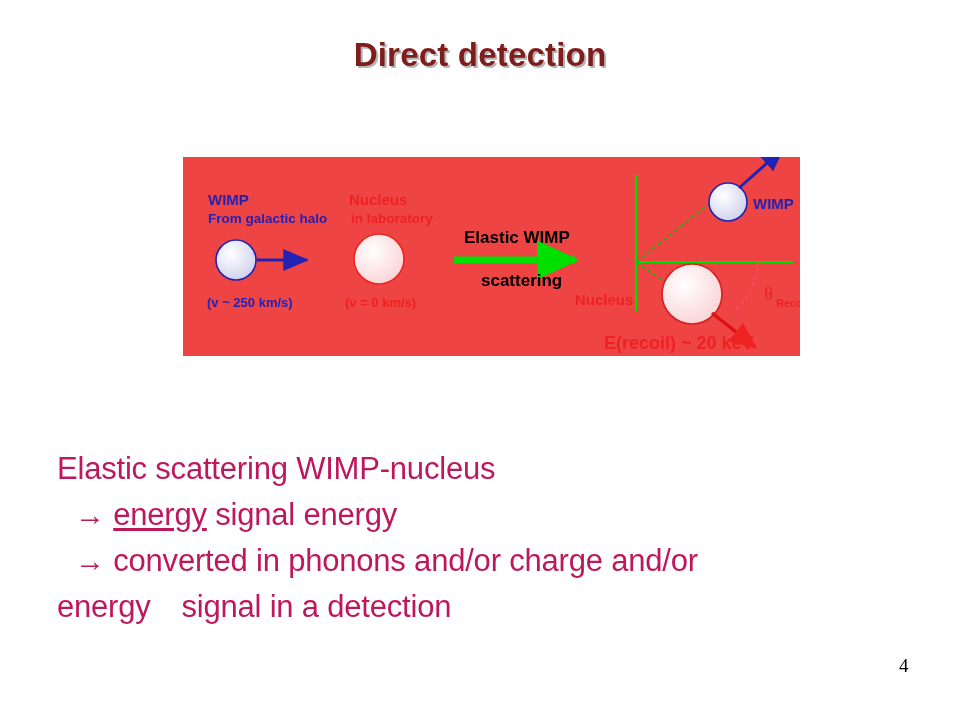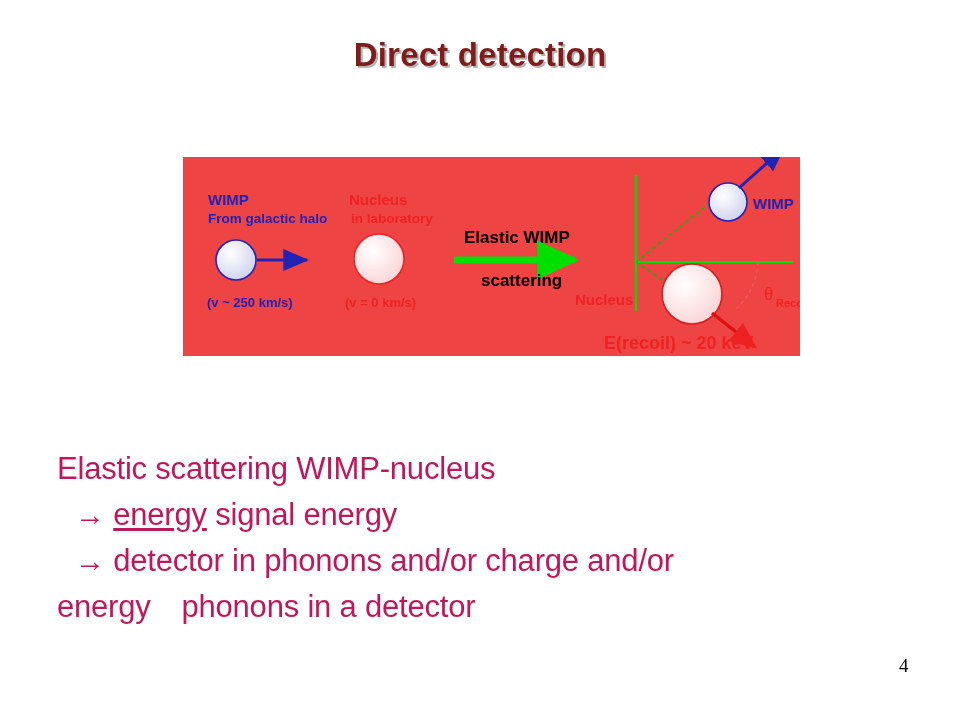--- a/index.html
+++ b/index.html
@@ -149,24 +149,24 @@
     <div class="line">
       <span>Elastic scattering WIMP-nucleus</span>
     </div>
     <div class="line indent">
       <span class="arrow">→</span>
       <span class="underline">energy</span>
       <span>signal energy</span>
     </div>
     <div class="line indent">
       <span class="arrow">→</span>
-      <span>detector in phonons and/or charge and/or</span>
+      <span>converted in phonons and/or charge and/or</span>
     </div>
     <div class="line">
       <span>energy</span>
       <span class="gap"></span>
-      <span>phonons in a detector</span>
+      <span>signal in a detection</span>
     </div>
   </div>
 
   <div id="page-number">4</div>
 
 </div>
 
 </body></html>

